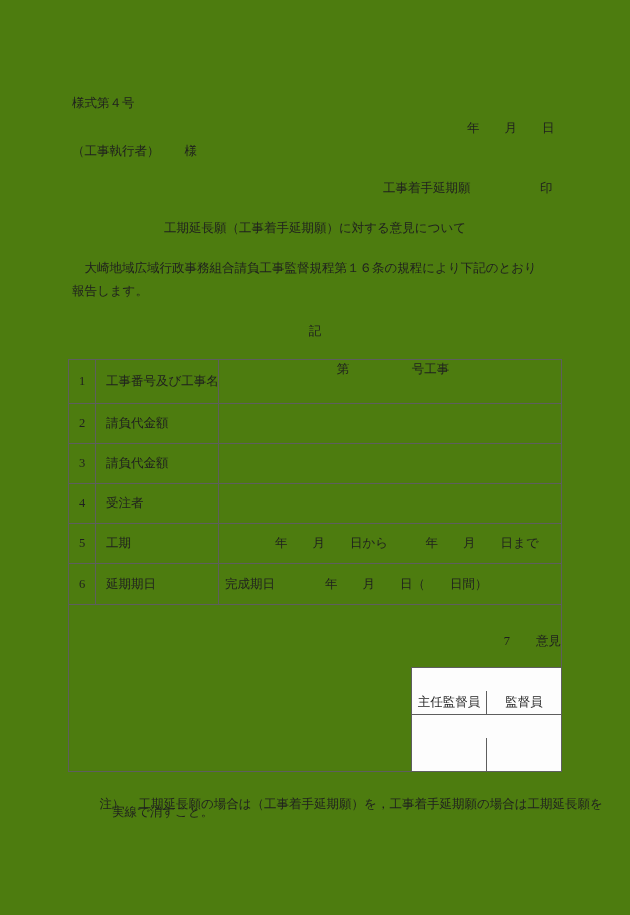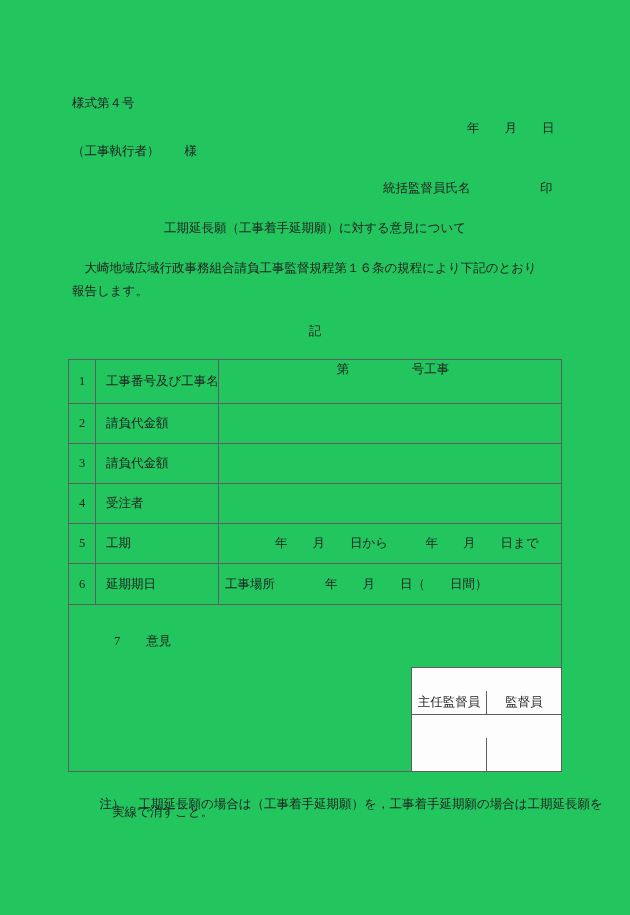--- a/index.html
+++ b/index.html
@@ -1,20 +1,20 @@
 <!DOCTYPE html>
 <html><head>
 <meta charset="utf-8">
 <style>
   * { margin:0; padding:0; box-sizing:border-box; }
   html,body { background:#e8e8e8; }
   .page {
     position:relative;
     width:630px; height:915px;
-    background:#22c55e;
+    background:#4d7c0f;
     font-family:"Liberation Serif","DejaVu Serif",serif;
     color:#1f1f1f;
     font-size:12.5px;
     overflow:hidden;
     margin:0 auto;
   }
   .abs { position:absolute; line-height:15px; white-space:pre; }
   .centered { left:0; width:100%; text-align:center; }
 
   
@@ -29,21 +29,21 @@
     display:flex; align-items:center; justify-content:center;
   }
   .c-label {
     width:123px; border-right:1px solid #5e5e5e;
     display:flex; align-items:center; padding-left:10px; white-space:pre;text-align:center;
   }
   .c-value { flex:1; display:flex; align-items:center; padding-left:6px; white-space:pre; }
   .c-value.two-line { flex-direction:row; align-items:flex-start; justify-content:center; line-height:19px; }
   .r1 { height:44px; } .r2 { height:40px; } .r3 { height:40px; }
   .r4 { height:40px; } .r5 { height:40px; } .r6 { height:41px; }
-  .r7 { height:166px; display:block; position:relative; }
+  .r7 { height:166px; display:block; position:relative;text-align:right; }
   .r7-inner { padding:13px 0 0 20px; white-space:pre; }
   .r7-label { margin-left:26px; }
 
   
   .sign-table {
     position:absolute; right:-1px; bottom:-1px; width:151px;
     border:1px solid #5e5e5e; background:#fdfdfd;
   }
   .sign-row { display:flex;margin-top:23px; }
   .sign-row > div { flex:1; display:flex; align-items:center; justify-content:center; white-space:pre; }
@@ -57,21 +57,21 @@
 <body>
 
 <div class="page">
 
   <div class="abs" style="left:72px; top:96px;">様式第４号</div>
 
   <div class="abs" style="left:467px; top:121px;">年　　月　　日</div>
 
   <div class="abs" style="left:72px; top:144px;">（工事執行者）　　様</div>
 
-  <div class="abs" style="left:383px; top:181px;">統括監督員氏名</div>
+  <div class="abs" style="left:383px; top:181px;">工事着手延期願</div>
   <div class="abs" style="left:540px; top:181px;">印</div>
 
   <div class="abs centered" style="top:221px;">工期延長願（工事着手延期願）に対する意見について</div>
 
   <div class="abs" style="left:72px; top:261px;">　大崎地域広域行政事務組合請負工事監督規程第１６条の規程により下記のとおり</div>
   <div class="abs" style="left:72px; top:284px;">報告します。</div>
 
   <div class="abs centered" style="top:324px;">記</div>
 
   <div class="form-table">
@@ -105,21 +105,21 @@
 
     <div class="trow r5">
       <div class="c-no">5</div>
       <div class="c-label">工期</div>
       <div class="c-value">　　　　年　　月　　日から　　　年　　月　　日まで</div>
     </div>
 
     <div class="trow r6">
       <div class="c-no">6</div>
       <div class="c-label">延期期日</div>
-      <div class="c-value">工事場所　　　　年　　月　　日（　　日間）</div>
+      <div class="c-value">完成期日　　　　年　　月　　日（　　日間）</div>
     </div>
 
     <div class="trow r7">
       <div class="r7-inner">
         <span>7</span><span class="r7-label">意見</span>
       </div>
 
       <div class="sign-table">
         <div class="sign-row sign-head">
           <div>主任監督員</div>

